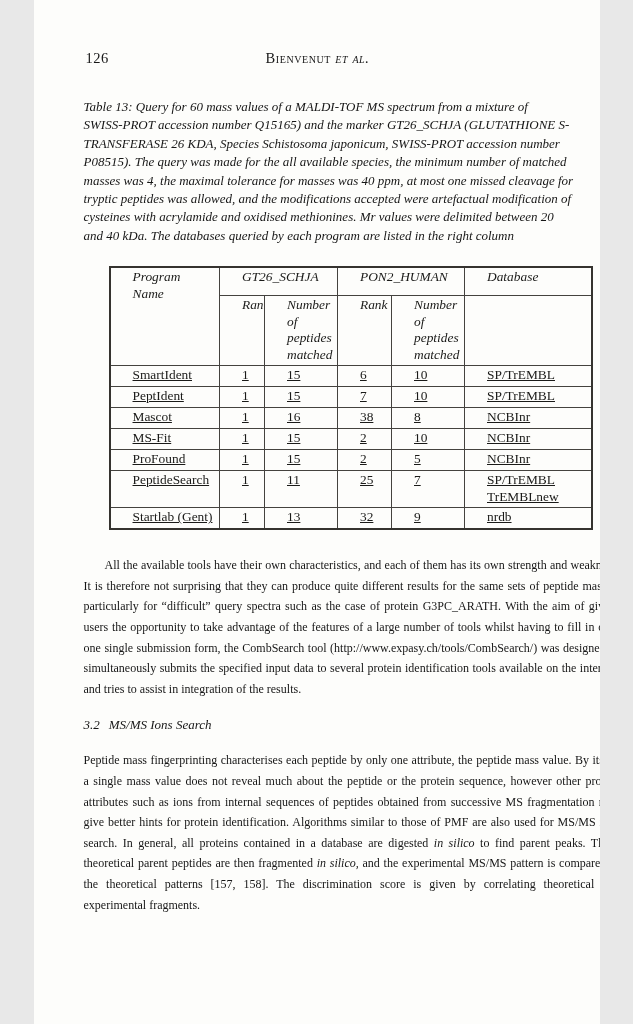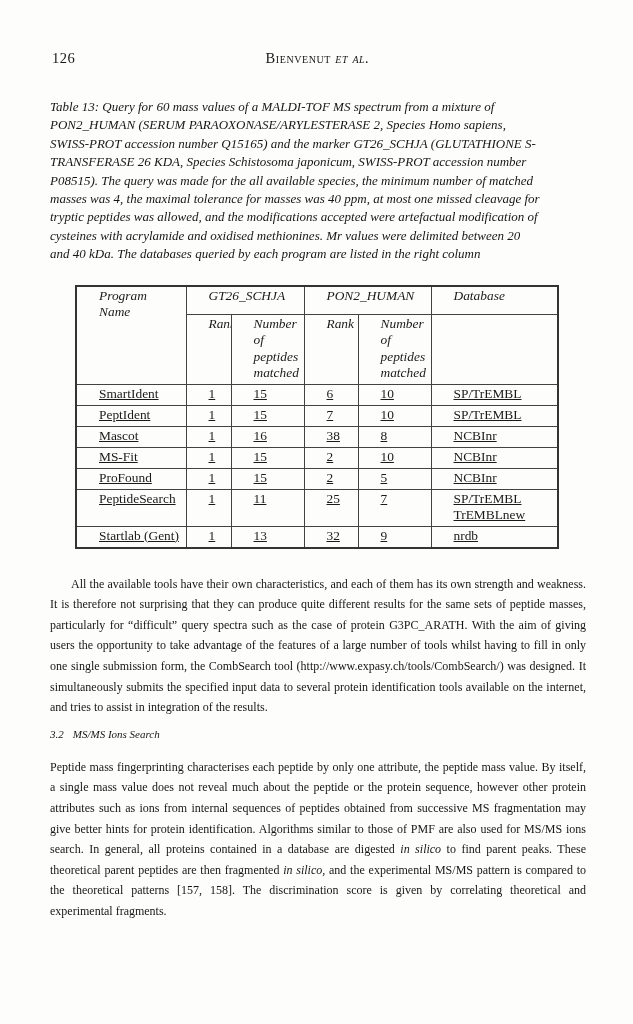--- a/index.html
+++ b/index.html
@@ -1,18 +1,18 @@
 <!DOCTYPE html>
 <html><head>
 <meta charset="utf-8">
 <style>
   html, body { margin: 0; padding: 0; background: #e8e8e8; }
   .page {
     position: relative;
-    width: 633px;
+    width: 566px;
     height: 1024px;
     box-sizing: border-box;
     margin: 0 auto;
     background: #fdfdfb;
     color: #161616;
     font-family: "Liberation Serif", "DejaVu Serif", serif;
     padding: 50px 48px 0 50px;
     overflow: hidden;
   }
 
@@ -73,38 +73,37 @@
     font-size: 12px;
     line-height: 20.6px;
     margin: 0;
   }
   .para.first { margin-top: 25px; text-indent: 21px; }
   .it { font-style: italic; }
 
   .subhead {
     font-style: italic;
     font-weight: normal;
-    font-size: 11px;
-    margin: 10px 0 17px 0;
+    font-size: 13px;
+    margin: 18px 0 17px 0;
   }
   .subhead .num { margin-right: 9px; }
 </style>
 </head>
 <body>
 
 <div class="page">
 
   <div class="running-head">
     <span class="page-number">126</span>
     <span class="running-title"><span>Bienvenut </span><span class="etal">et al.</span></span>
   </div>
 
   <div class="caption">
       <div>Table 13: Query for 60 mass values of a MALDI-TOF MS spectrum from a mixture of</div>
-      <div>PON2_HUMAN (SERUM PARAOXONASE/ARYLESTERASE 2, Species Homo sapiens,</div>
       <div>SWISS-PROT accession number Q15165) and the marker GT26_SCHJA (GLUTATHIONE S-</div>
       <div>TRANSFERASE 26 KDA, Species Schistosoma japonicum, SWISS-PROT accession number</div>
       <div>P08515). The query was made for the all available species, the minimum number of matched</div>
       <div>masses was 4, the maximal tolerance for masses was 40 ppm, at most one missed cleavage for</div>
       <div>tryptic peptides was allowed, and the modifications accepted were artefactual modification of</div>
       <div>cysteines with acrylamide and oxidised methionines. Mr values were delimited between 20</div>
       <div>and 40 kDa. The databases queried by each program are listed in the right column</div>
     </div>
 
   <table class="results">

